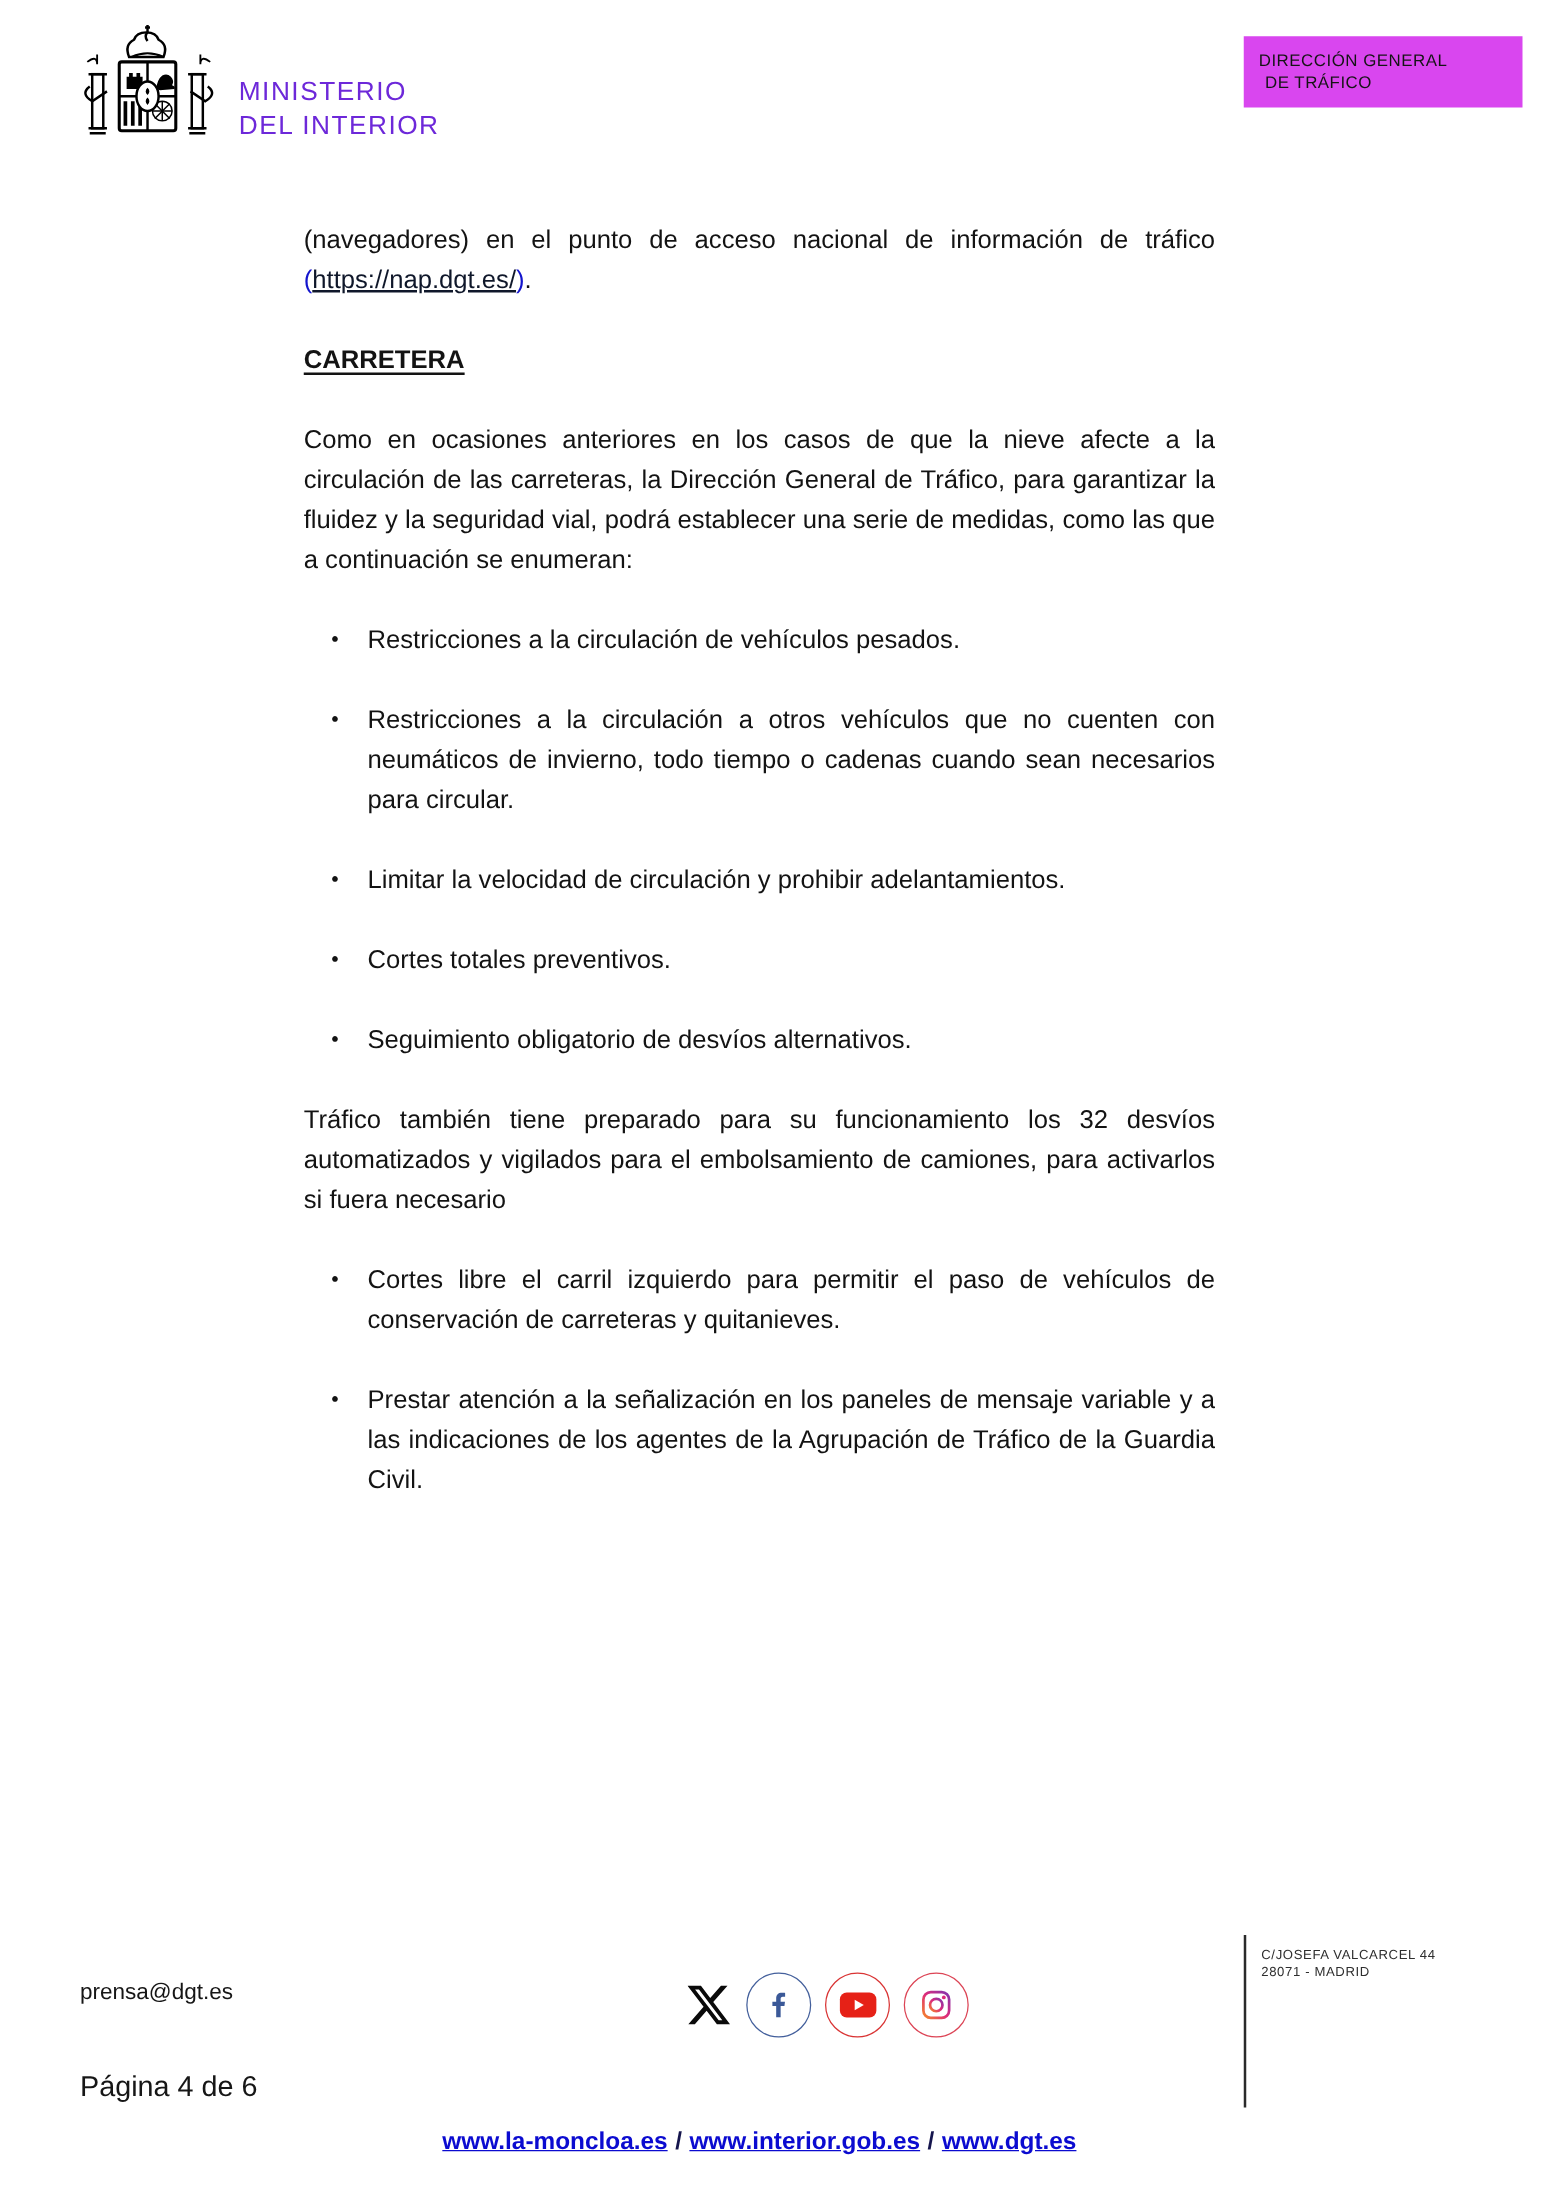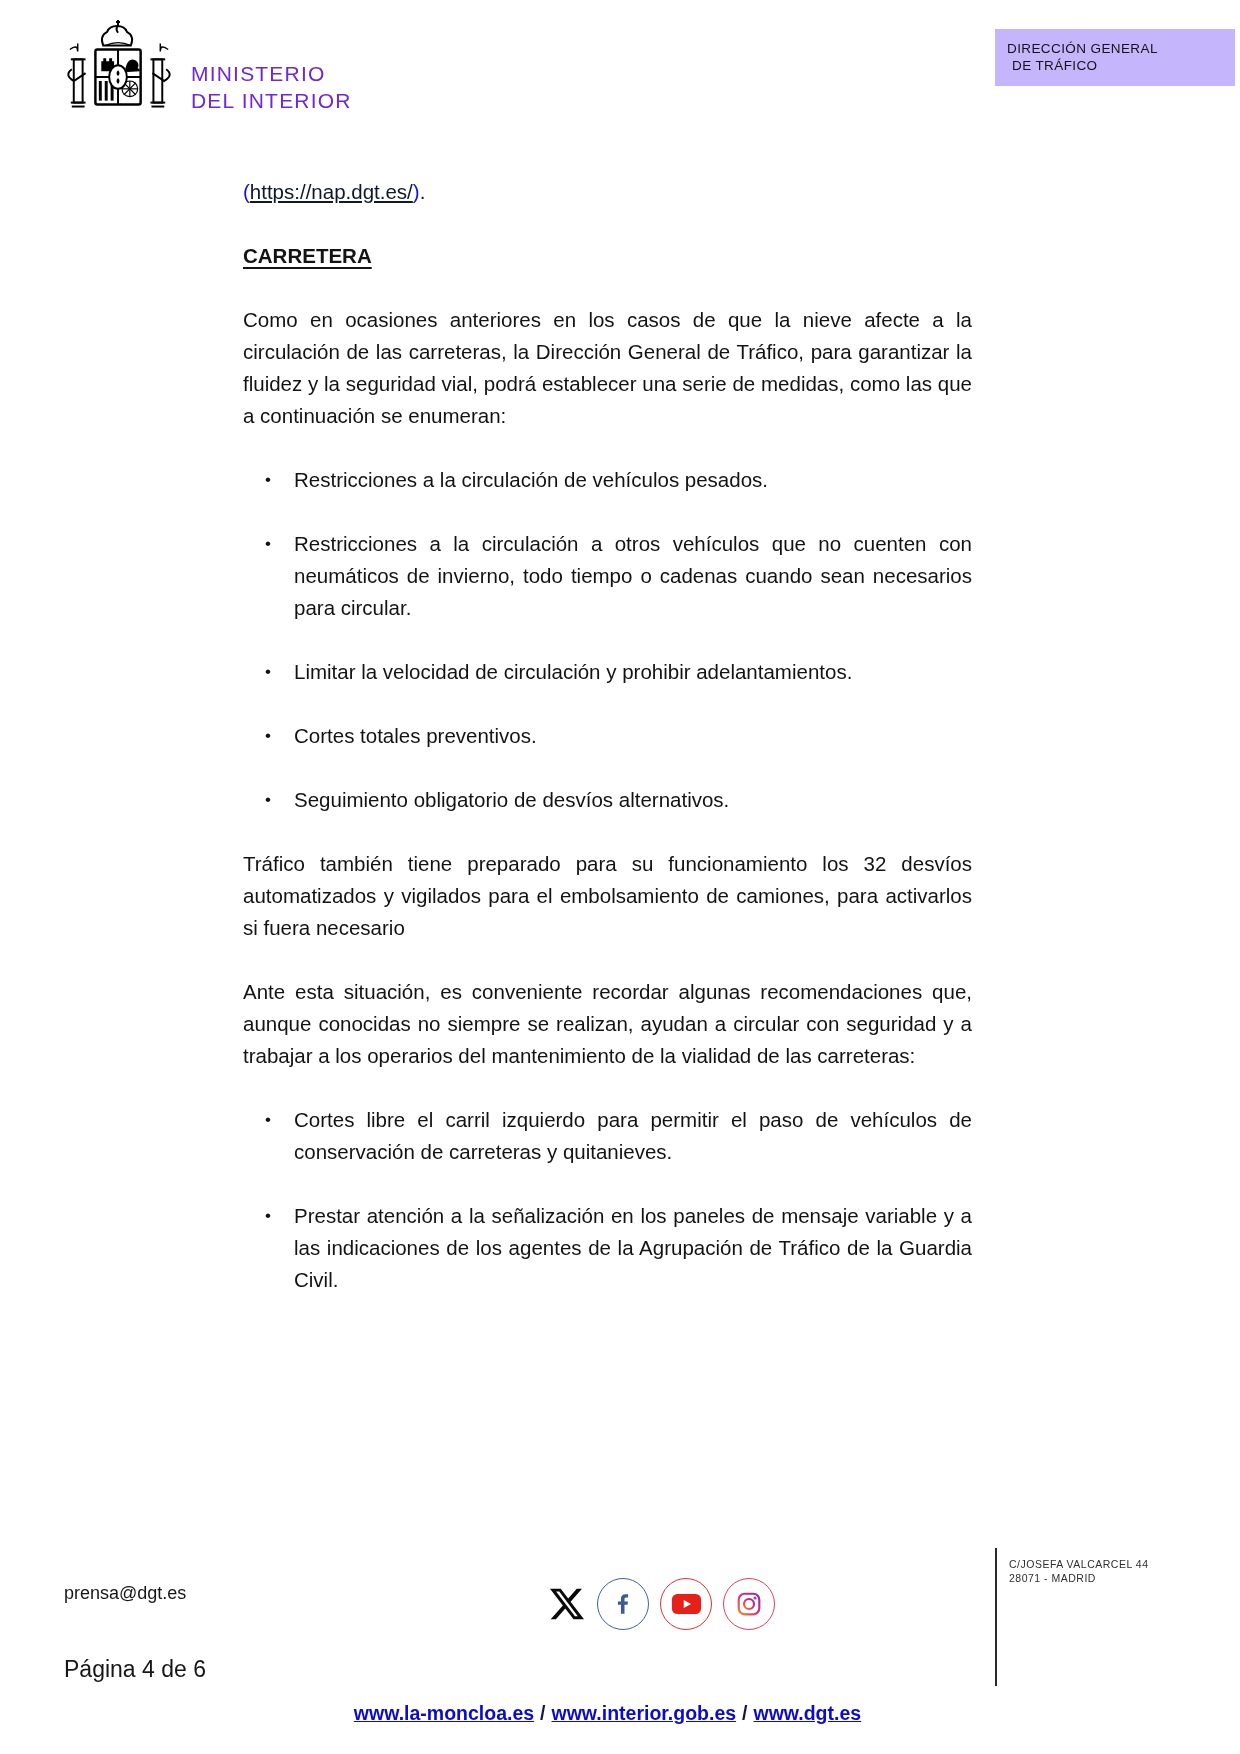--- a/index.html
+++ b/index.html
@@ -5,22 +5,22 @@
   html,body{margin:0;padding:0;}
   body{
     width:1240px;height:1754px;position:relative;background:#ffffff;
     font-family:"Liberation Sans","DejaVu Sans",sans-serif;color:#111;
     overflow:hidden;
   }
   
   .logo{position:absolute;left:60px;top:20px;width:118px;height:118px;}
   .ministry{position:absolute;left:191px;top:60px;font-size:21px;line-height:27px;
     letter-spacing:1.2px;color:#6d28d9;}
-  .agency-box{position:absolute;left:995px;top:29px;width:240px;height:57px;
-    background:#c4b5fd;box-sizing:border-box;padding:12px 4px 0 12px;
+  .agency-box{position:absolute;left:995px;top:29px;width:223px;height:57px;
+    background:#d946ef;box-sizing:border-box;padding:12px 4px 0 12px;
     font-size:13.5px;line-height:16.5px;color:#141414;letter-spacing:.4px;}
   .agency-box .l2{padding-left:5px;}
   
   .content{position:absolute;left:243px;top:176px;width:729px;
     font-size:20.5px;line-height:32px;color:#131313;}
   .content p{margin:0 0 32px 0;text-align:justify;}
   .jline{display:block;text-align:justify;text-align-last:justify;}
   .nline{display:block;text-align:left;text-align-last:left;}
   .doc-heading{margin:0 0 32px 0;font-weight:bold;}
   .doc-heading .u{text-decoration:underline;text-decoration-thickness:2px;text-underline-offset:4px;}
@@ -105,20 +105,21 @@
 </div>
 
 <div class="agency-box">
   <div class="l1">DIRECCIÓN GENERAL</div>
   <div class="l2">DE TRÁFICO</div>
 </div>
 
 <div class="content">
 
   <p>
+    <span class="jline">(navegadores) en el punto de acceso nacional de información de tráfico</span>
     <span class="nline"><span class="linkwrap">(</span><a href="#" class="doclink">https://nap.dgt.es/</a><span class="linkwrap">)</span><span>.</span></span>
   </p>
 
   <div class="doc-heading">
     <span class="nline u">CARRETERA</span>
   </div>
 
   <p>Como en ocasiones anteriores en los casos de que la nieve afecte a la circulación de las carreteras, la Dirección General de Tráfico, para garantizar la fluidez y la seguridad vial, podrá establecer una serie de medidas, como las que a continuación se enumeran:</p>
 
   <div class="bullet-item">
@@ -138,21 +139,20 @@
     <span class="bullet-text">Cortes totales preventivos.</span>
   </div>
   <div class="bullet-item">
     <span class="bullet-marker">•</span>
     <span class="bullet-text">Seguimiento obligatorio de desvíos alternativos.</span>
   </div>
 
   <p>Tráfico también tiene preparado para su funcionamiento los 32 desvíos automatizados y vigilados para el embolsamiento de camiones, para activarlos si fuera necesario</p>
 
 
-  <p>Ante esta situación, es conveniente recordar algunas recomendaciones que, aunque conocidas no siempre se realizan, ayudan a circular con seguridad y a trabajar a los operarios del mantenimiento de la vialidad de las carreteras:</p>
 
   <div class="bullet-item">
     <span class="bullet-marker">•</span>
     <span class="bullet-text">Cortes libre el carril izquierdo para permitir el paso de vehículos de conservación de carreteras y quitanieves.</span>
   </div>
   <div class="bullet-item">
     <span class="bullet-marker">•</span>
     <span class="bullet-text">Prestar atención a la señalización en los paneles de mensaje variable y a las indicaciones de los agentes de la Agrupación de Tráfico de la Guardia Civil.</span>
   </div>
 

